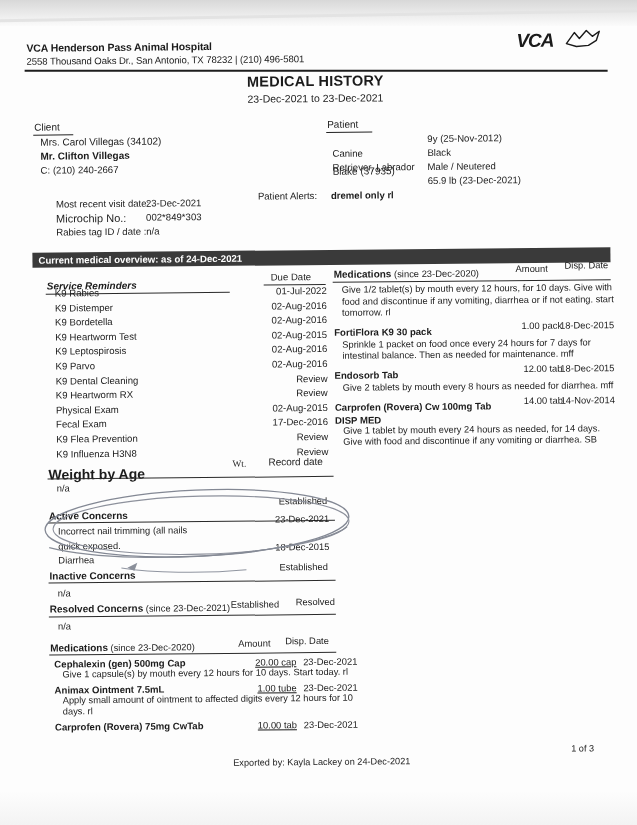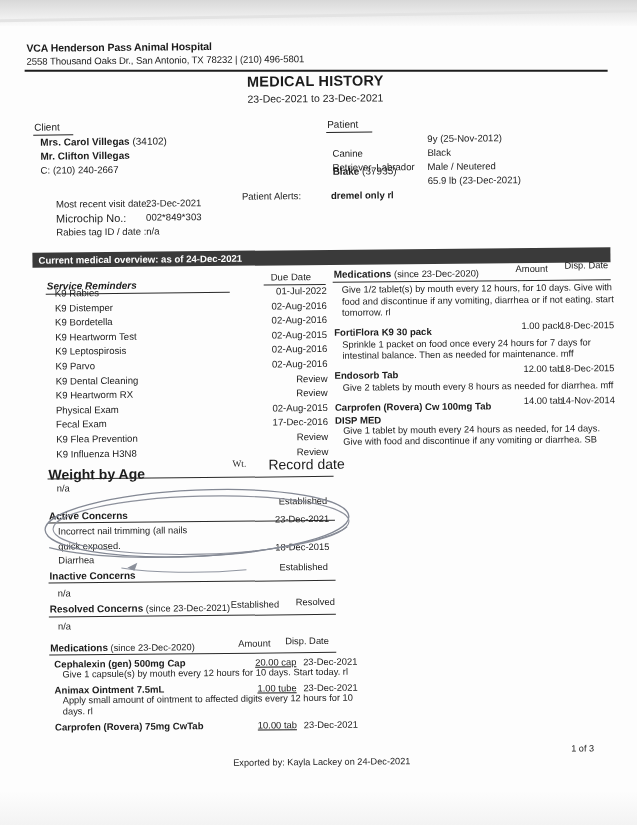--- a/index.html
+++ b/index.html
@@ -97,40 +97,40 @@
   }
   .sec-underline {
     height: 1px;
     background: #222;
   }
   #client-label { left: 37px; top: 119px; }
   #client-rule  { left: 36px; top: 132px; width: 40px; }
   #client-name1 { left: 43px; top: 134px; font-size: 10px; }
   #client-name2 { left: 43px; top: 148px; font-size: 10px; font-weight: bold; }
   #client-phone { left: 43px; top: 162px; font-size: 9.6px; }
-  .nm-bold { font-weight: bold; }
+  .nm-bold { font-weight: normal; }
 
   #patient-label { left: 330px; top: 119px; }
   #patient-rule  { left: 329px; top: 132px; width: 46px; }
   #patient-name  { left: 335px; top: 134px; font-size: 10px; margin-top: 32px; }
   #patient-species { left: 335px; top: 148px; font-size: 9.6px; }
   #patient-breed { left: 335px; top: 162px; font-size: 9.6px; }
   #patient-age   { left: 430px; top: 134px; font-size: 9.6px; }
   #patient-color { left: 430px; top: 148px; font-size: 9.6px; }
   #patient-sex   { left: 430px; top: 162px; font-size: 9.6px; }
   #patient-weight{ left: 430px; top: 176px; font-size: 9.6px; }
 
   
   #meta-l1 { left: 58px; top: 196px; font-size: 9.6px; }
   #meta-l2 { left: 58px; top: 210px; font-size: 11px; }
   #meta-l3 { left: 58px; top: 224px; font-size: 9.6px; }
   #meta-v1 { left: 148px; top: 196px; font-size: 9.6px; }
   #meta-v2 { left: 148px; top: 210px; font-size: 9.6px; }
   #meta-v3 { left: 148px; top: 224px; font-size: 9.6px; }
-  #alerts-label { left: 244px; top: 190px; font-size: 9.6px; text-align: right; }
+  #alerts-label { left: 260px; top: 190px; font-size: 9.6px; text-align: right; }
   #alerts-value { left: 333px; top: 190px; font-size: 9.6px; font-weight: bold; }
 
   
   #overview-banner {
     left: 34px; top: 250px;
     width: 578px; height: 15px;
     background: #3a3a3a;
   }
   #overview-banner-text {
     left: 40px; top: 252px;
@@ -178,21 +178,21 @@
     font-size: 9.3px;
     line-height: 11.6px;
     padding-left: 8px;
     margin-top: 0px;
   }
   .med-extra { font-size: 9.6px; font-weight: bold; }
 
   
   #wt-head { left: 48px; top: 464px; font-size: 14px; font-weight: bold; }
   #wt-col1 { left: 232px; top: 458px; font-size: 9.4px; font-family: Liberation Serif, serif; }
-  #wt-col2 { left: 268px; top: 456px; font-size: 14px; }
+  #wt-col2 { left: 268px; top: 456px; font-size: 10px; }
   #wt-rule { left: 47px; top: 476px; width: 286px; height: 1px; background: #2a2a2a; }
   #wt-na { left: 56px; top: 480px; font-size: 9.4px; }
 
   
   #ac-head { left: 48px; top: 508px; font-size: 10px; font-weight: bold; }
   #ac-col  { left: 278px; top: 495px; font-size: 9.4px; }
   #ac-rule { left: 47px; top: 520px; width: 287px; height: 1px; background: #2a2a2a; }
   #ac-item1a { left: 57px; top: 523px; font-size: 9.4px; }
   #ac-item1b { left: 57px; top: 538px; font-size: 9.4px; }
   #ac-item1-date { left: 274px; top: 513px; font-size: 9.4px; }
@@ -243,20 +243,26 @@
   <div id="scan-top-shade" class="abs"></div>
   <div id="scan-edge" class="abs"></div>
   <div id="scan-bottom-shade" class="abs"></div>
 
   <div id="content">
 
     <div id="hospital-name" class="abs">VCA Henderson Pass Animal Hospital</div>
     <div id="hospital-address" class="abs">2558 Thousand Oaks Dr., San Antonio, TX 78232  |  (210) 496-5801</div>
     <div id="header-rule" class="abs"></div>
 
+    <div id="vca-logo" class="abs">
+      <svg width="92" height="26" viewBox="0 0 92 26">
+        <text x="0" y="19" font-family="Liberation Sans, sans-serif" font-size="19" font-weight="bold" font-style="italic" fill="#1b1b1b" letter-spacing="-1">VCA</text>
+        <path d="M50 16 L58 5 L63 11 L70 3 L76 9 L83 4 L80 13 L72 18 L60 19 Z" fill="none" stroke="#1b1b1b" stroke-width="1.4" stroke-linejoin="round"></path>
+      </svg>
+    </div>
 
     <div id="doc-title" class="abs">MEDICAL HISTORY</div>
     <div id="doc-range" class="abs">23-Dec-2021 to 23-Dec-2021</div>
 
     <div id="client-label" class="abs sec-label">Client</div>
     <div id="client-rule" class="abs sec-underline"></div>
     <div id="client-name1" class="abs"><span class="nm-bold">Mrs. Carol Villegas</span><span> (34102)</span></div>
     <div id="client-name2" class="abs">Mr. Clifton Villegas</div>
     <div id="client-phone" class="abs">C: (210) 240-2667</div>
 

